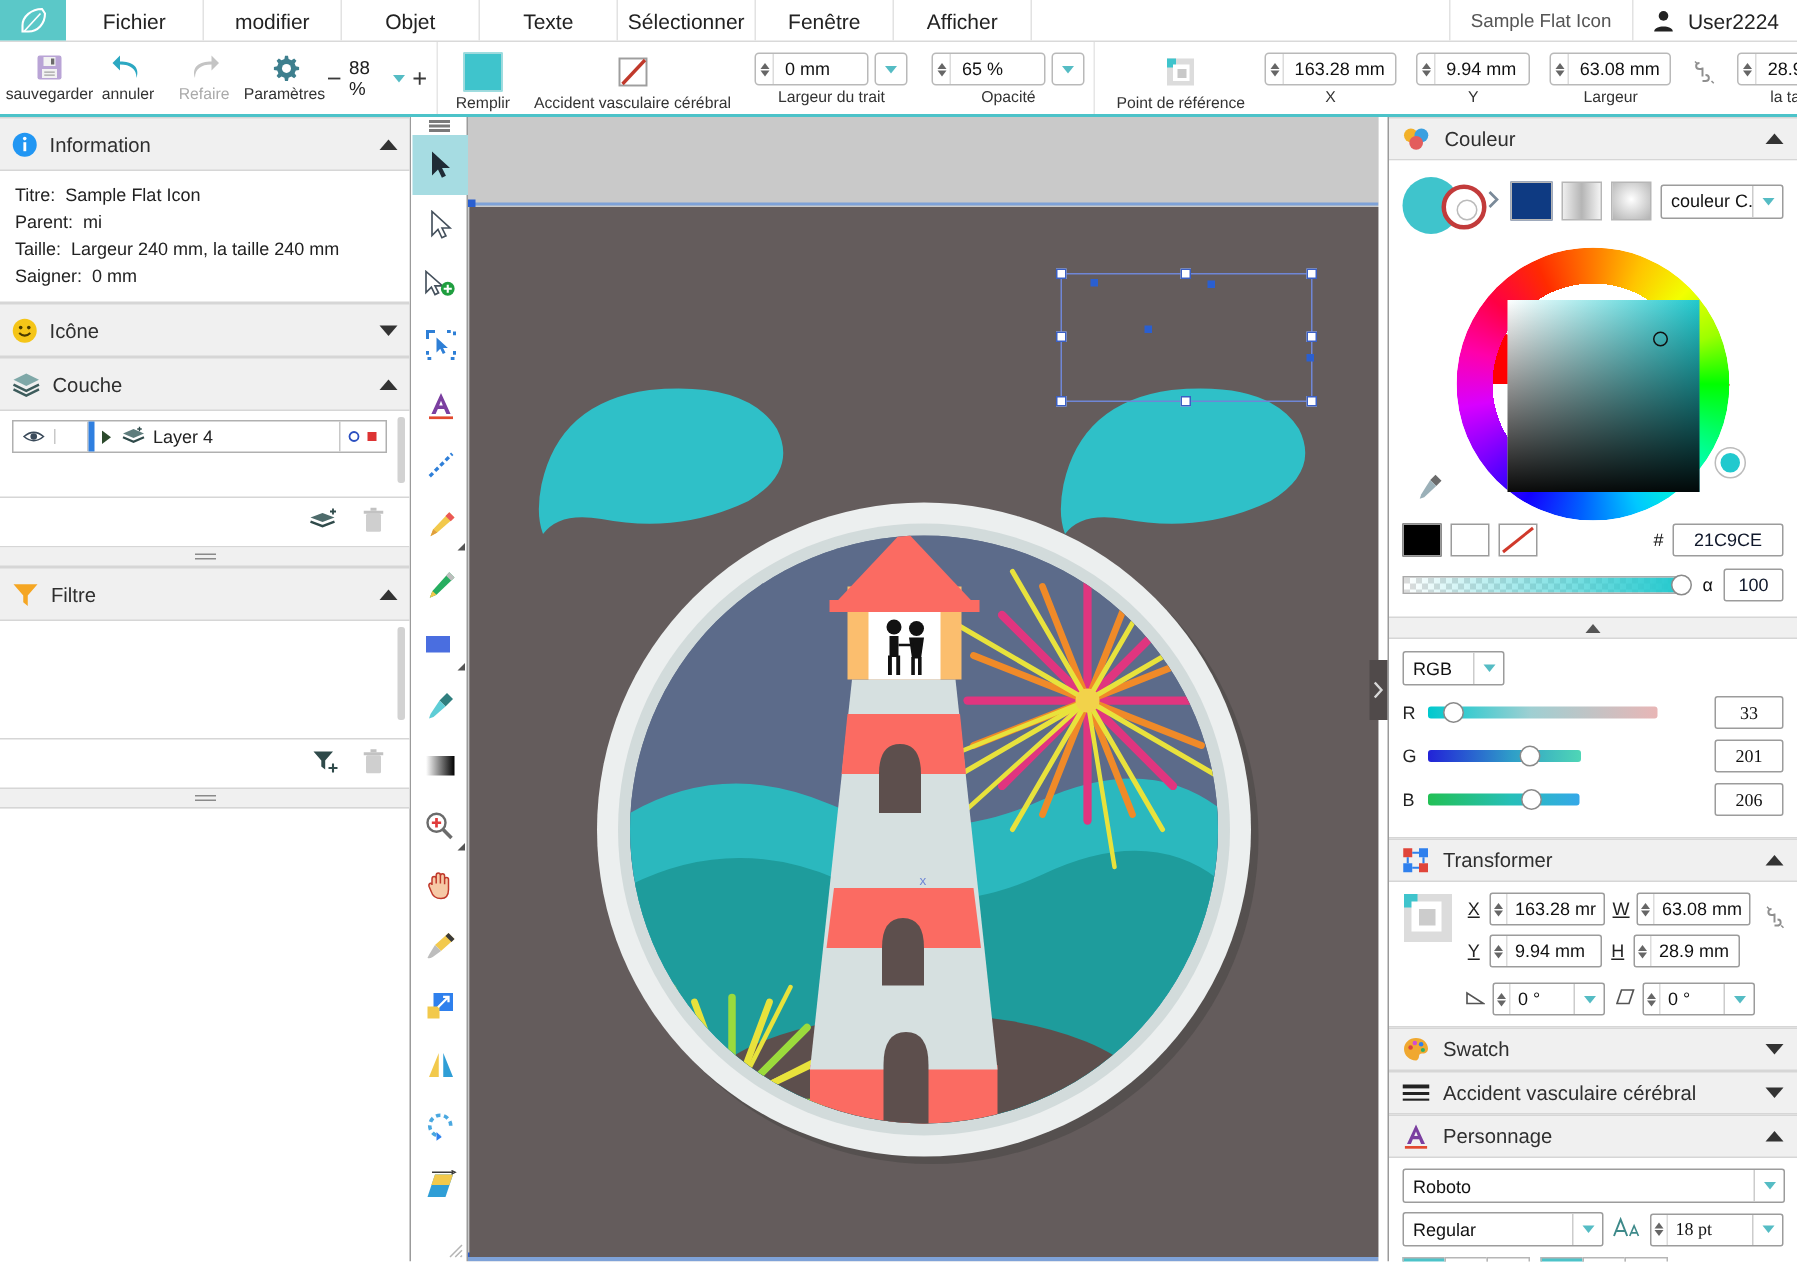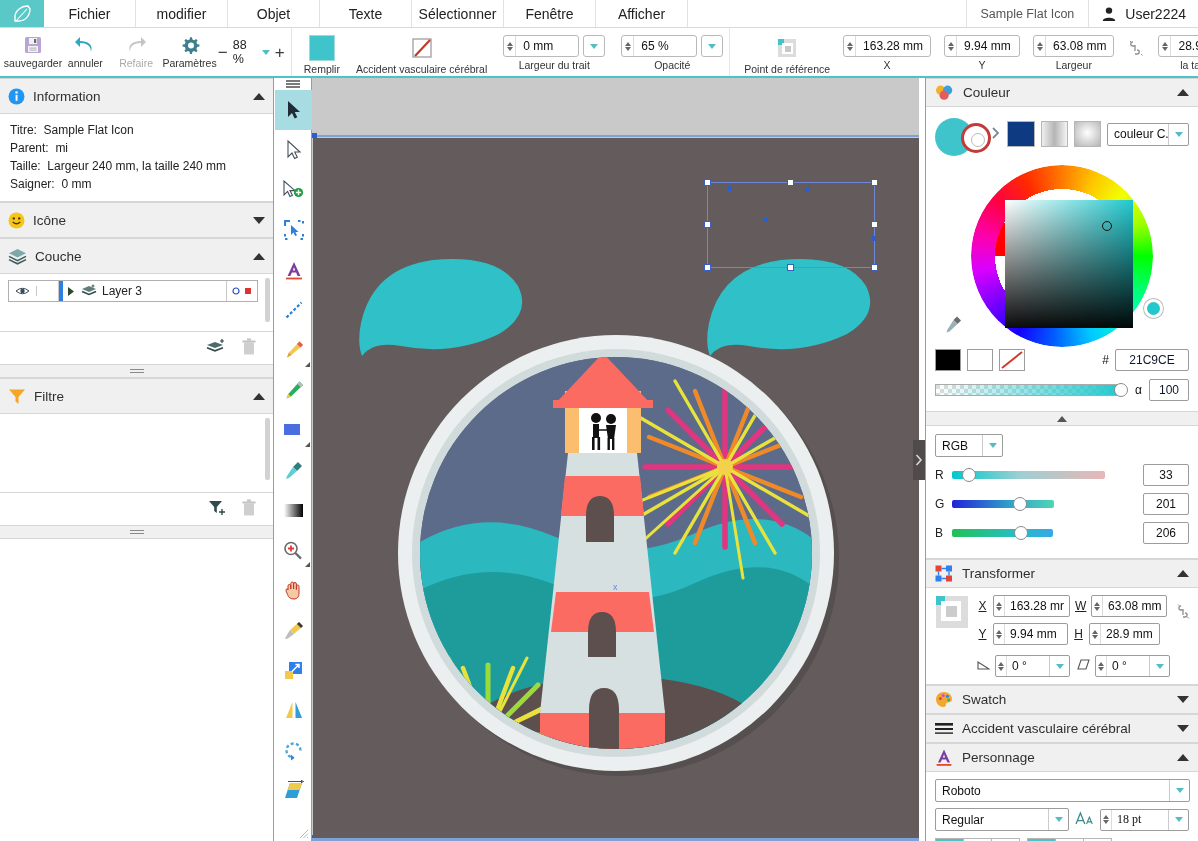--- a/index.html
+++ b/index.html
@@ -185,21 +185,21 @@
     background:
       linear-gradient(to right, rgba(33,201,206,0) 0%, rgba(33,201,206,1) 100%),
       repeating-conic-gradient(#fff 0% 25%, #dcdcdc 0% 50%) 0 0/8px 8px;
   }
   .knob{width:14px;height:14px;border-radius:50%;background:#fff;border:1px solid #8a8a8a;}
   .rgb-row{display:flex;align-items:center;gap:7px;margin:7px 0;}
   .rgb-row .lab{width:10px;font-size:12px;color:#222;}
   .rgb-track{flex:1;height:8px;border-radius:2px;position:relative;}
   .rgb-row .numbox{
     width:46px;height:22px;border:1px solid #9c9c9c;border-radius:2px;display:flex;align-items:center;
-    justify-content:center;font-size:12px;color:#111;background:#fff;
+    justify-content:center;font-size:12px;color:#111;background:#fff;font-family:Liberation Serif, serif;
   }
   .tf-row{display:flex;align-items:center;gap:5px;margin-bottom:6px;}
   .tf-lab{font-size:12px;color:#222;text-decoration:underline;width:11px;text-align:center;}
   .small-spin{display:flex;align-items:stretch;height:22px;border:1px solid #9c9c9c;border-radius:2px;background:#fff;}
   .small-spin .arrows{width:11px;display:flex;flex-direction:column;justify-content:center;align-items:center;border-right:1px solid #dcdcdc;gap:1px;}
   .small-spin .arrows i{display:block;width:0;height:0;border-left:3px solid transparent;border-right:3px solid transparent;}
   .small-spin .arrows i.up{border-bottom:4px solid #666;}
   .small-spin .arrows i.dn{border-top:4px solid #666;}
   .small-spin .val{display:flex;align-items:center;padding:0 5px;font-size:12px;color:#111;white-space:nowrap;}
   .small-spin .drop{width:20px;border-left:1px solid #ccc;display:flex;align-items:center;justify-content:center;}
@@ -450,21 +450,21 @@
               <path d="M1 0 L7 4.5 L1 9 Z" fill="#2c4a2c"></path>
             </svg>
         </span>
         <span class="licon">
           <svg width="16" height="14" viewBox="0 0 16 14">
             <path d="M8 2 L15 5 L8 8 L1 5 Z" fill="#5f7d7d"></path>
             <path d="M1 7.5 L8 10.5 L15 7.5" stroke="#2f4a4a" stroke-width="1.4" fill="none"></path>
             <path d="M12 0.5 L12 3.5 M10.5 2 L13.5 2" stroke="#2f4a4a" stroke-width="0.9"></path>
           </svg>
         </span>
-        <span class="lname">Layer 3</span>
+        <span class="lname">Layer 4</span>
         <span class="dots">
           <svg width="8" height="8" viewBox="0 0 8 8">
               <circle cx="4" cy="4" r="3" fill="none" stroke="#2b4fc0" stroke-width="1.2"></circle>
             </svg>
           <svg width="8" height="8" viewBox="0 0 8 8">
               <rect x="1" y="1" width="6" height="6" fill="#d33"></rect>
             </svg>
         </span>
       </div>
       <div class="scrollthumb"></div>

